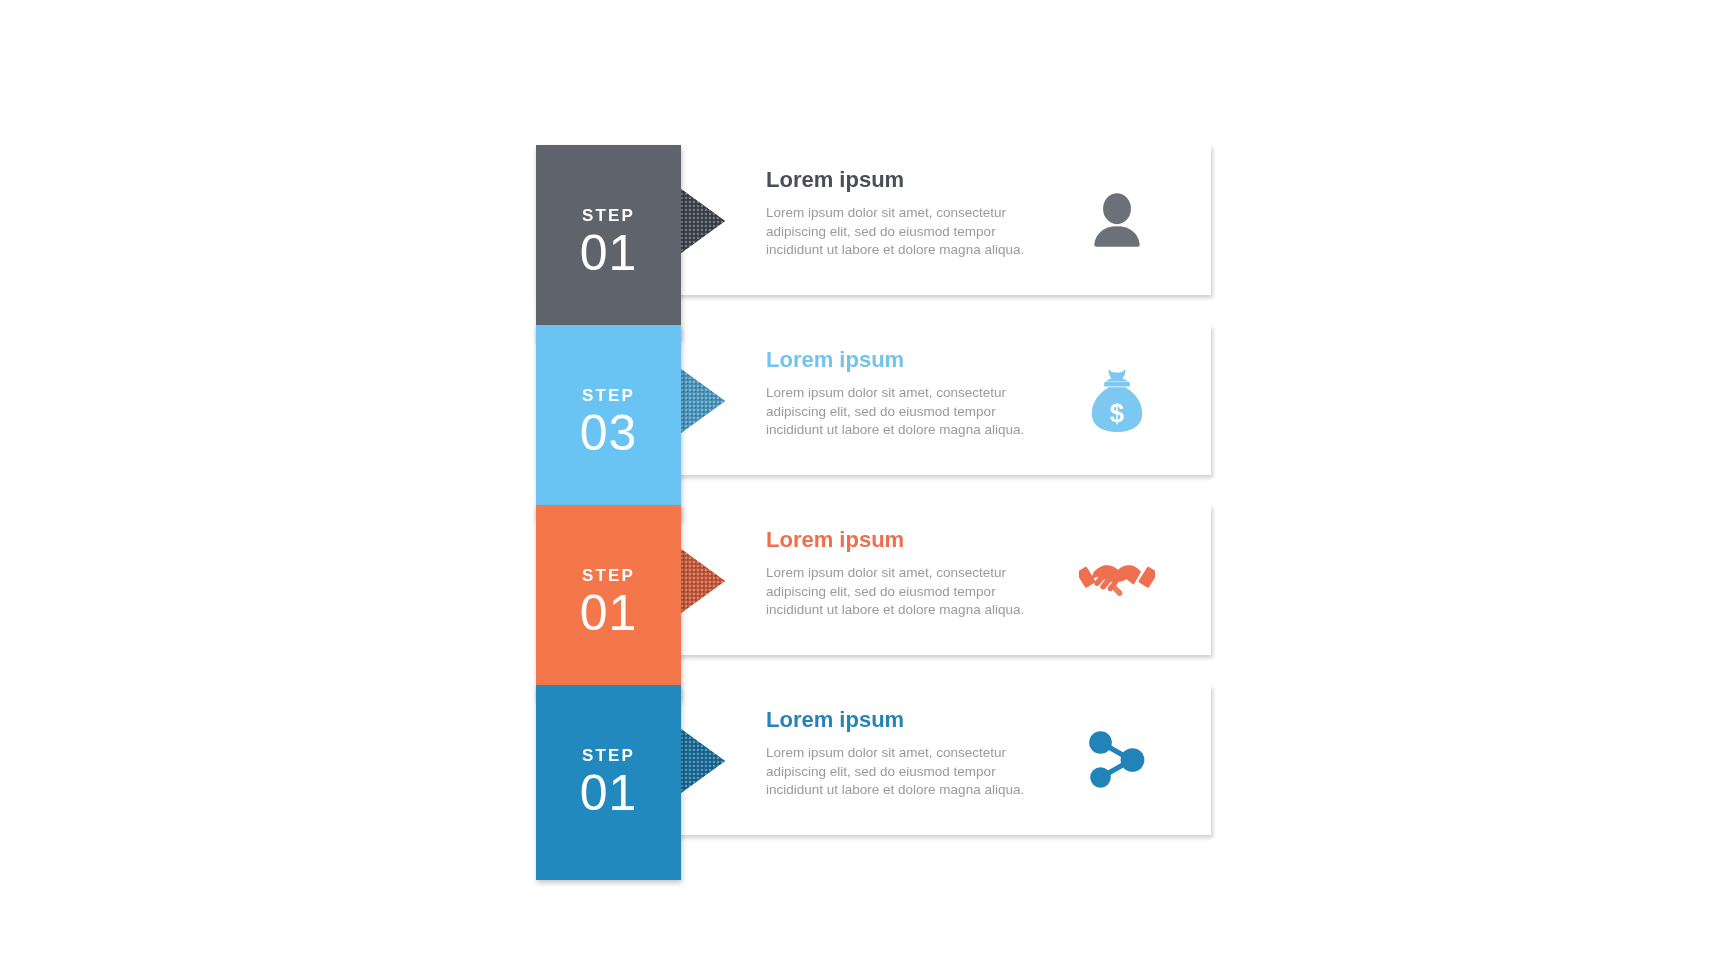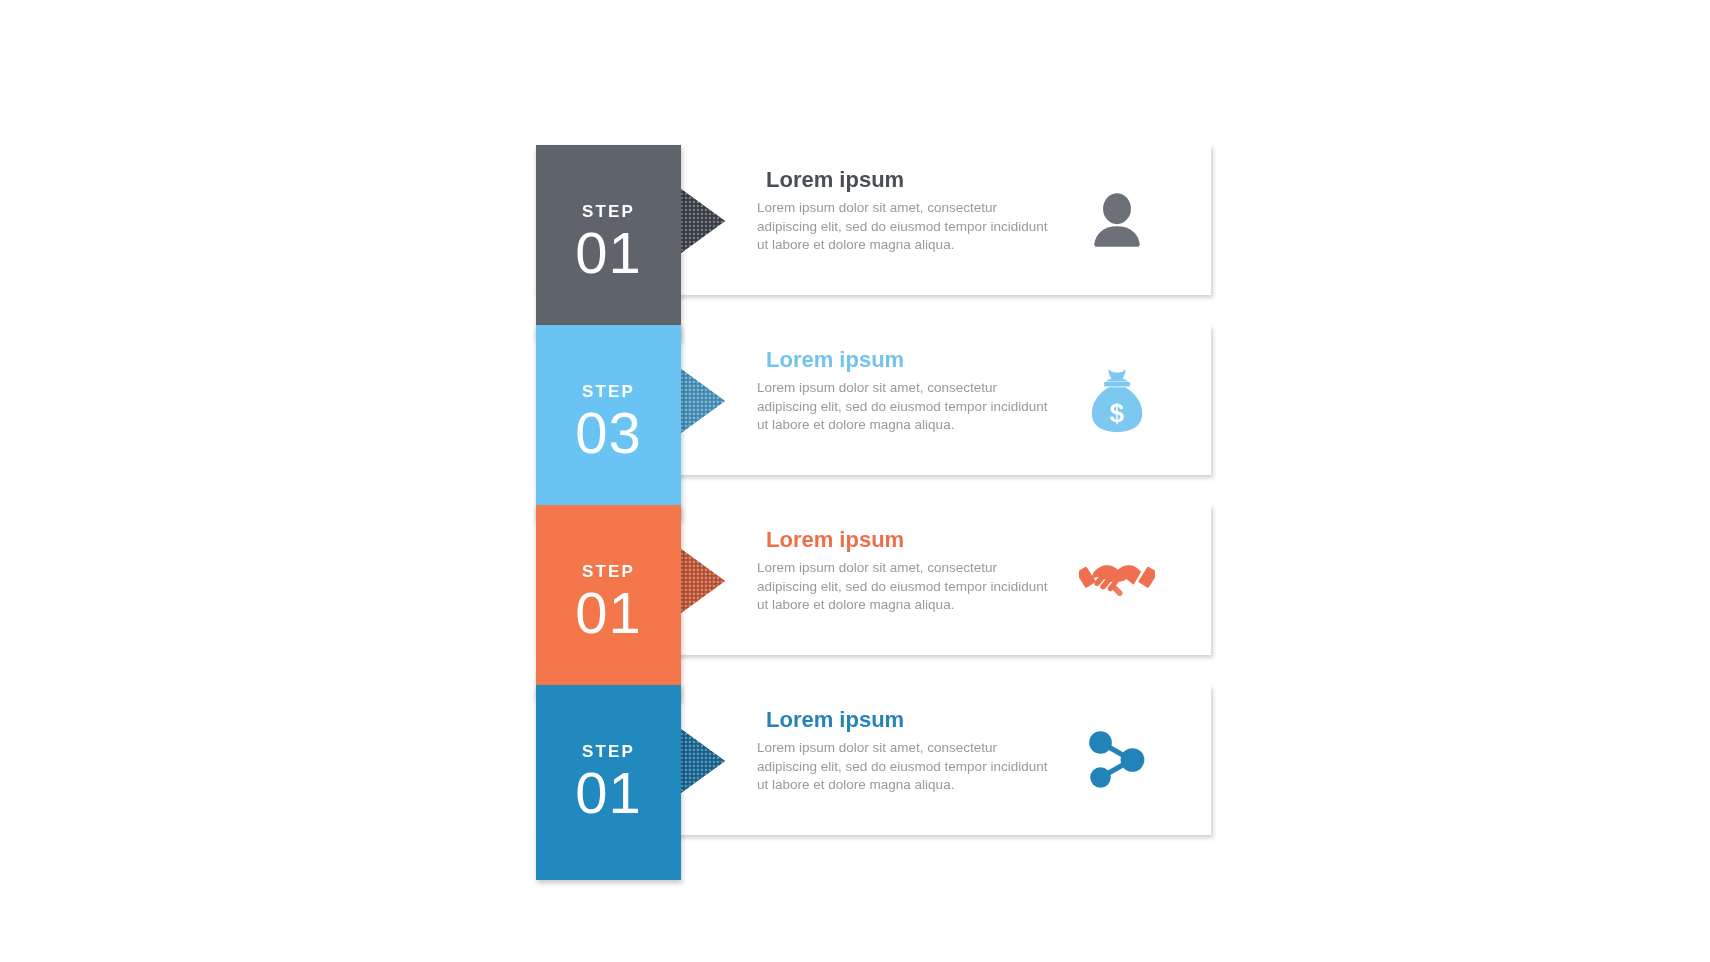--- a/index.html
+++ b/index.html
@@ -58,21 +58,21 @@
   }
   .badge-word {
     font-size: 17px;
     font-weight: bold;
     letter-spacing: 2.2px;
     line-height: 1;
     margin-bottom: 4px;
     color: #ffffff;
   }
   .badge-num {
-    font-size: 58px;
+    font-size: 50px;
     font-weight: 300;
     line-height: 1;
     letter-spacing: 1px;
     color: #ffffff;
   }
 
   
   .arrow {
     position: absolute;
     left: 145px;
@@ -92,21 +92,21 @@
   .content-title {
     font-size: 22px;
     font-weight: bold;
     line-height: 1.15;
     margin: 0 0 7px 12px;
   }
   .content-body {
     font-size: 13.5px;
     line-height: 1.36;
     color: #9a9a9c;
-    margin: 3px;
+    margin: 12px;
   }
 
   
   .icon-wrap {
     position: absolute;
     right: 56px;
     top: 50%;
     transform: translateY(-50%);
     width: 76px;
     height: 76px;

